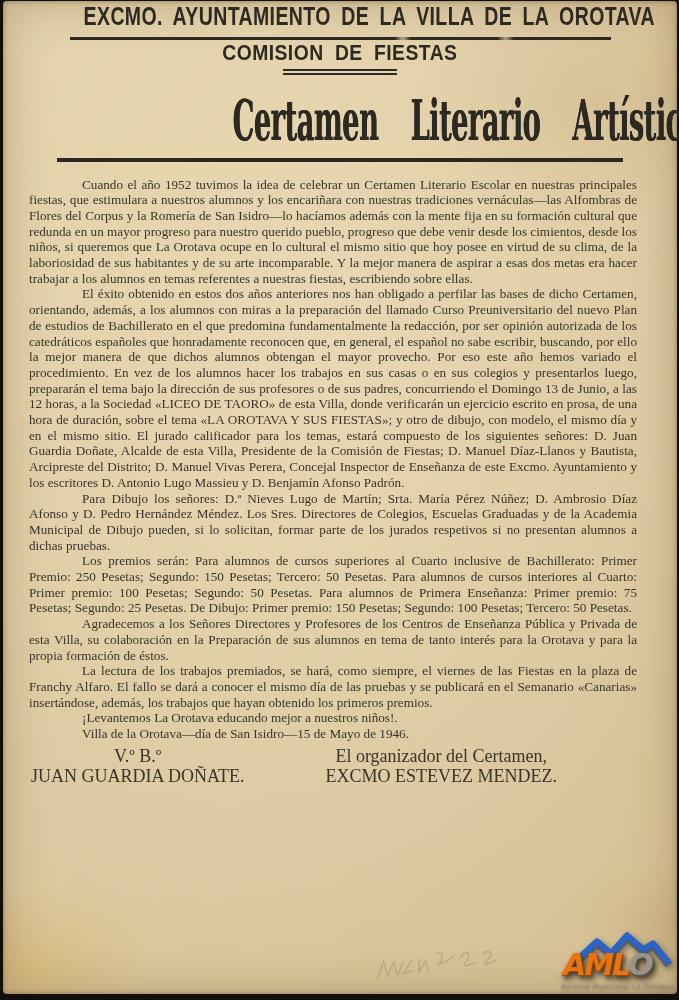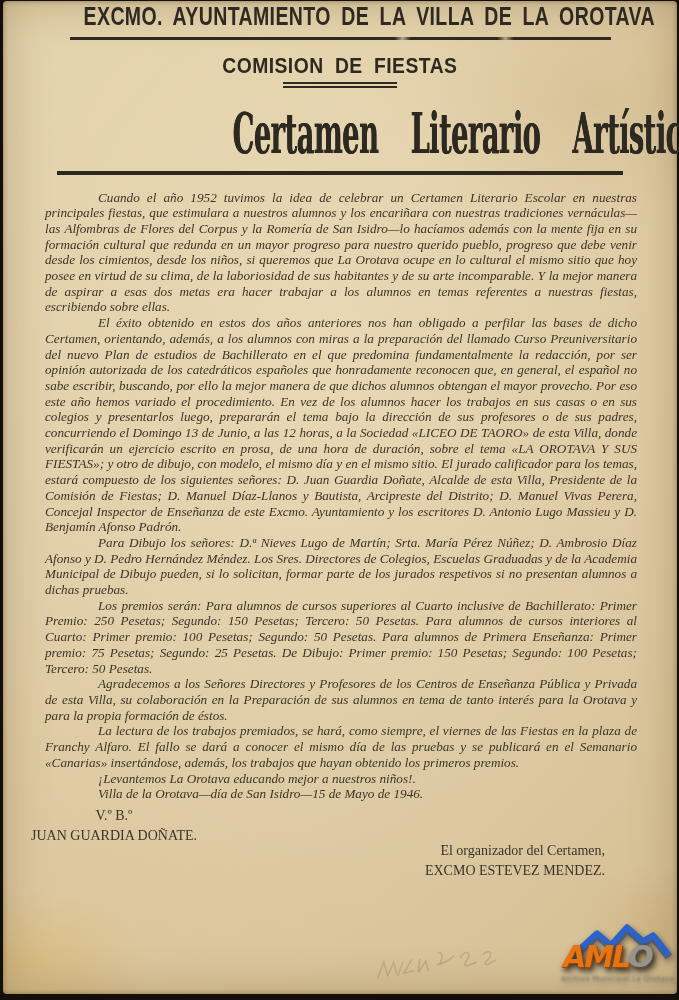--- a/index.html
+++ b/index.html
@@ -23,21 +23,21 @@
   .h1{
     display:inline-block;
     font-family:"Liberation Sans", sans-serif; font-weight:bold;
     font-size:25px; color:#2d2a22; letter-spacing:0.5px; word-spacing:6px;
     white-space:nowrap; transform:scale(0.78,1.06); transform-origin:center top;
   }
   .rule1{
     width:541px;height:2.5px;margin:7px auto 0;
     background:linear-gradient(to right,#2d2a22 0%,#2d2a22 60%,rgba(45,42,34,0.25) 61.5%,#2d2a22 63%,#2d2a22 79%,rgba(45,42,34,0.25) 80.5%,#2d2a22 82%,#2d2a22 100%);
   }
-  .h2wrap{ text-align:center; margin-top:13px; }
+  .h2wrap{ text-align:center; }
   .h2{
     display:inline-block;
     font-family:"Liberation Sans", sans-serif; font-weight:bold;
     font-size:21px; color:#2d2a22; letter-spacing:0.5px; word-spacing:6px;
     white-space:nowrap; transform:scale(0.92,1.04); transform-origin:center top;
   }
   .rule2{
     width:114px;height:2px;margin:5px auto 0;
     border-top:2px solid #2d2a22;border-bottom:2px solid #2d2a22;
     box-sizing:content-box;
@@ -46,36 +46,35 @@
   .title{
     display:inline-block;
     font-family:"DejaVu Serif", serif; font-weight:bold;
     font-size:48px; line-height:56px; color:#2b2920;
     letter-spacing:-1px; word-spacing:0.85em; white-space:nowrap;
     transform:scale(0.57,1.18); transform-origin:center top;
     text-shadow:0.4px 0 0 #2b2920;
   }
   .rule3{ width:566px;height:4px;margin:9px auto 0;background:#2b2920; }
   .bodytext{
-    margin:15px 40px 0 42px;
+    margin:15px 40px 0 26px;
     font-size:13.2px; line-height:15.7px; text-align:justify;
     color:#3a3429;
-    font-style:italic;
   }
   .bodytext p{ margin:0; text-indent:53px; }
   .sigrow{
     display:flex; justify-content:space-between;
-    margin:4px 0 0 0; padding:0 72px 0 28px;
-    font-size:14px; color:#3a3429;
+    margin:4px 0 0 0; padding:0 120px 0 28px;
+    font-size:18px; color:#3a3429;
   }
   .sigleft{ text-align:center; line-height:20px; }
-  .sigright{ text-align:right; line-height:20px;margin-top:35px; }
+  .sigright{ text-align:center; line-height:20px; }
   .pencil{ position:absolute; left:368px; top:942px; opacity:0.45; transform:rotate(-4deg); }
   .amlo{
-    position:absolute; right:2px; bottom:9px; width:118px; height:62px;
+    position:absolute; right:2px; bottom:1px; width:118px; height:62px;
     filter:drop-shadow(2px 3px 3px rgba(20,12,5,0.55));
   }
   .amlo svg{ position:absolute; left:0; top:0; }
   .amlo .letters{
     position:absolute; left:6px; bottom:13px;
     font-family:"DejaVu Sans", sans-serif; font-weight:bold; font-style:italic;
     font-size:30px; letter-spacing:-2px; line-height:30px; white-space:nowrap;
     color:#e8730f;
     text-shadow:1px 1px 0 #93470a, 2px 3px 4px rgba(30,20,10,0.6);
   }

